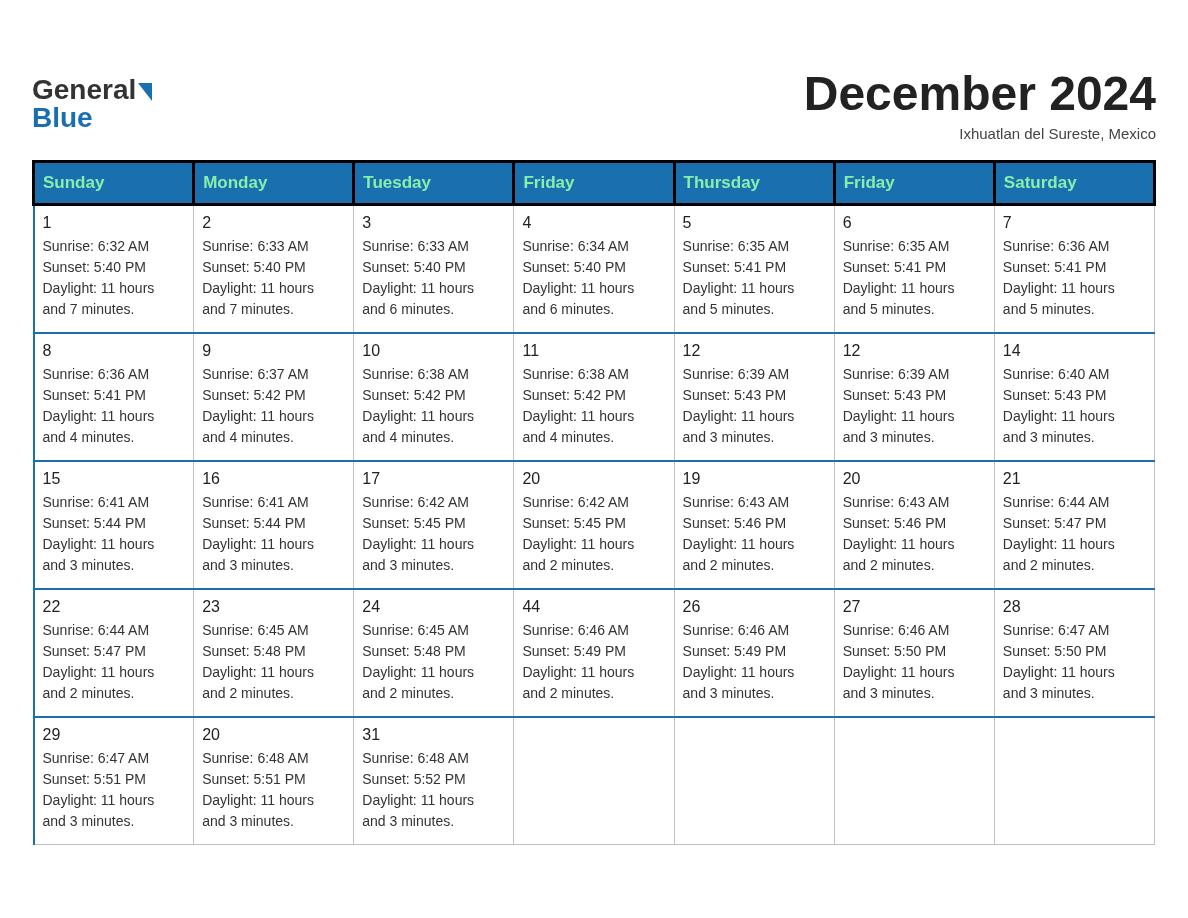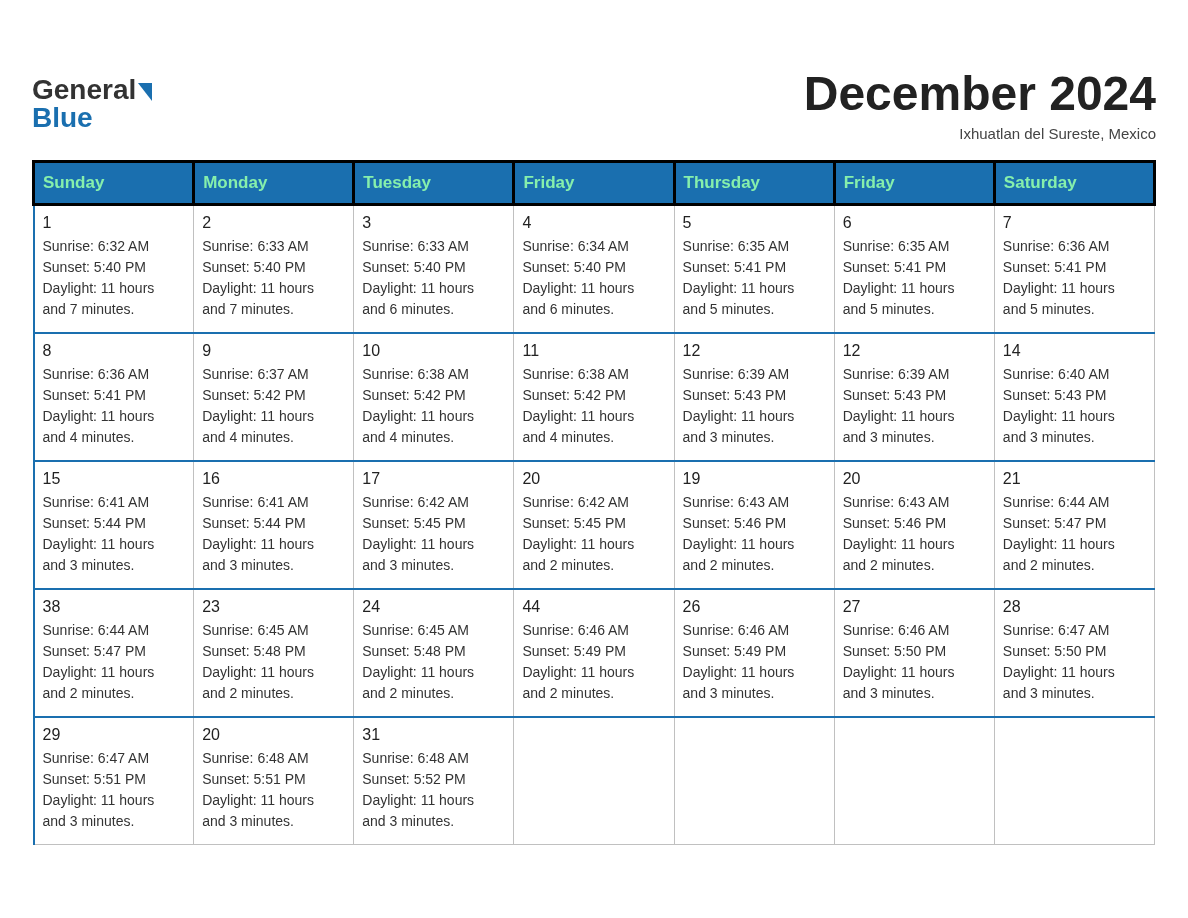--- a/index.html
+++ b/index.html
@@ -325,21 +325,21 @@
         <div class="day-info">
           Sunrise: 6:44 AM<br>
           Sunset: 5:47 PM<br>
           Daylight: 11 hours<br>
           and 2 minutes.
         </div>
       </td>
       </tr>
       <tr>
         <td>
-        <span class="day-number">38</span>
+        <span class="day-number">22</span>
         <div class="day-info">
           Sunrise: 6:44 AM<br>
           Sunset: 5:47 PM<br>
           Daylight: 11 hours<br>
           and 2 minutes.
         </div>
       </td>
         <td>
         <span class="day-number">23</span>
         <div class="day-info">

